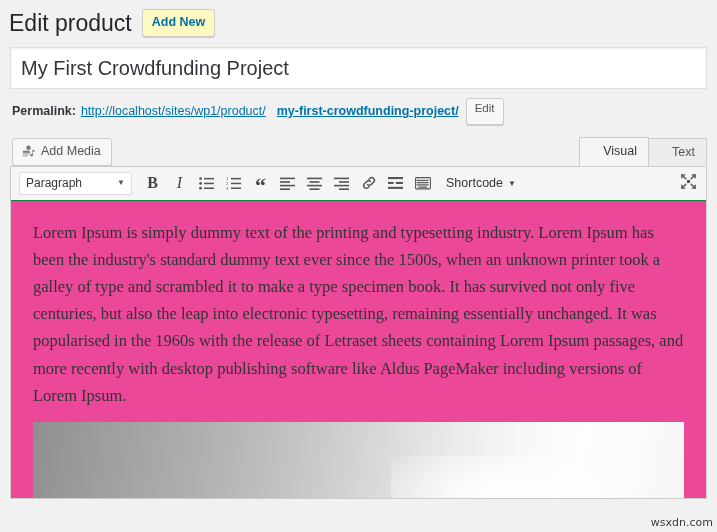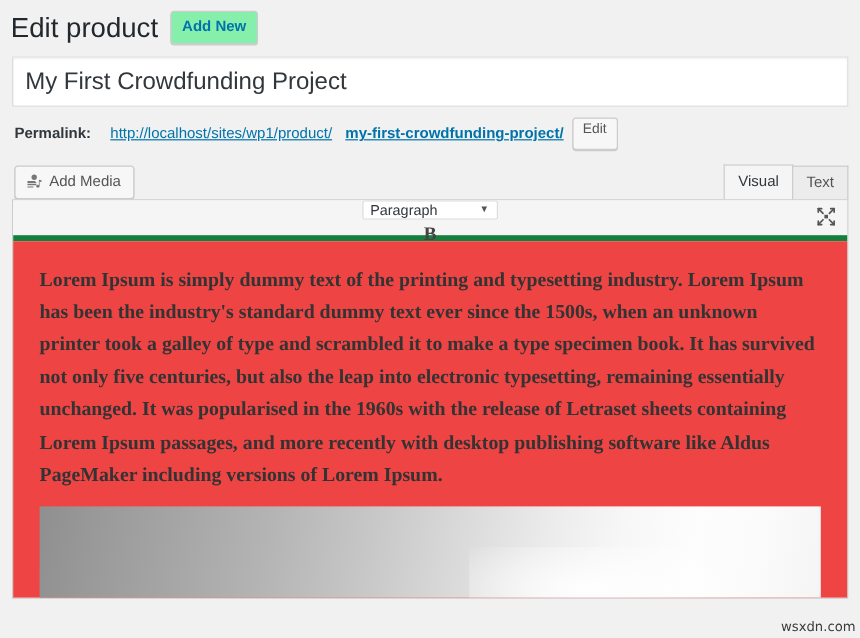--- a/index.html
+++ b/index.html
@@ -32,21 +32,21 @@
     margin: 0;
     padding: 0 10px 0 0;
     white-space: nowrap;
   }
   #add-new-button {
     display: inline-block;
     font-size: 12.5px;
     font-weight: bold;
     line-height: 1;
     color: #0073aa;
-    background: #86efac;
+    background: #fef9c3;
     border: 1px solid #ccc;
     border-radius: 3px;
     padding: 6px 9px 7px 9px;
     text-decoration: none;
     cursor: pointer;
     box-shadow: 0 1px 0 #ccc;
     white-space: nowrap;
   }
 
   
@@ -75,21 +75,21 @@
   #permalink-row {
     display: flex;
     align-items: center;
     padding: 9px 10px 0 12px;
     font-size: 12.5px;
     line-height: 24px;
     color: #32373c;
   }
   #permalink-label {
     font-weight: bold;
-    margin-right: 16px;
+    margin-right: 5px;
     white-space: nowrap;
   }
   #permalink-link {
     color: #0073aa;
     text-decoration: underline;
     white-space: nowrap;
     cursor: pointer;
   }
   #permalink-slug {
     font-weight: bold;
@@ -143,21 +143,21 @@
     flex: 0 0 auto;
   }
   #editor-tabs {
     display: flex;
     align-items: flex-end;
     height: 27px;
   }
   .editor-tab {
     font-size: 12.5px;
     line-height: 1;
-    padding: 7px 11px 8px 11px;
+    padding: 7px 11px 8px 23px;
     border: 1px solid #ccc;
     border-bottom: none;
     background: #ececec;
     color: #555;
     cursor: pointer;
     position: relative;
     top: 1px;
     margin-left: -1px;
   }
   .editor-tab.active {
@@ -169,26 +169,25 @@
   
   #editor-container {
     border: 1px solid #ccc;
     background: #fff;
     position: relative;
   }
   #editor-toolbar {
     display: flex;
     align-items: center;
     background: #f5f5f5;
-    border-bottom: 5px solid #15803d;
+    border-bottom: 1px solid #15803d;
     height: 34px;
     padding: 0 2px;
     box-sizing: border-box;
     position: relative;
-    flex-direction: column;
   }
   #format-select {
     font-size: 12px;
     color: #32373c;
     background: #fff;
     border: 1px solid #ddd;
     border-radius: 2px;
     height: 23px;
     width: 113px;
     margin: 0 7px 0 6px;
@@ -258,27 +257,26 @@
     height: 27px;
     display: flex;
     align-items: center;
     justify-content: center;
     cursor: pointer;
     color: #555;
   }
 
   
   #editor-body {
-    background: #ef4444;
+    background: #ec4899;
     padding: 18px 22px 0 22px;
     height: 297px;
     box-sizing: border-box;
     overflow: hidden;
     position: relative;
-    font-weight: bold;
   }
   #editor-paragraph {
     font-family: "Liberation Serif", serif;
     font-size: 16.5px;
     line-height: 1.65;
     color: #333;
     margin: 0 0 13px 0;
     text-align: left;
   }
   #editor-image {

